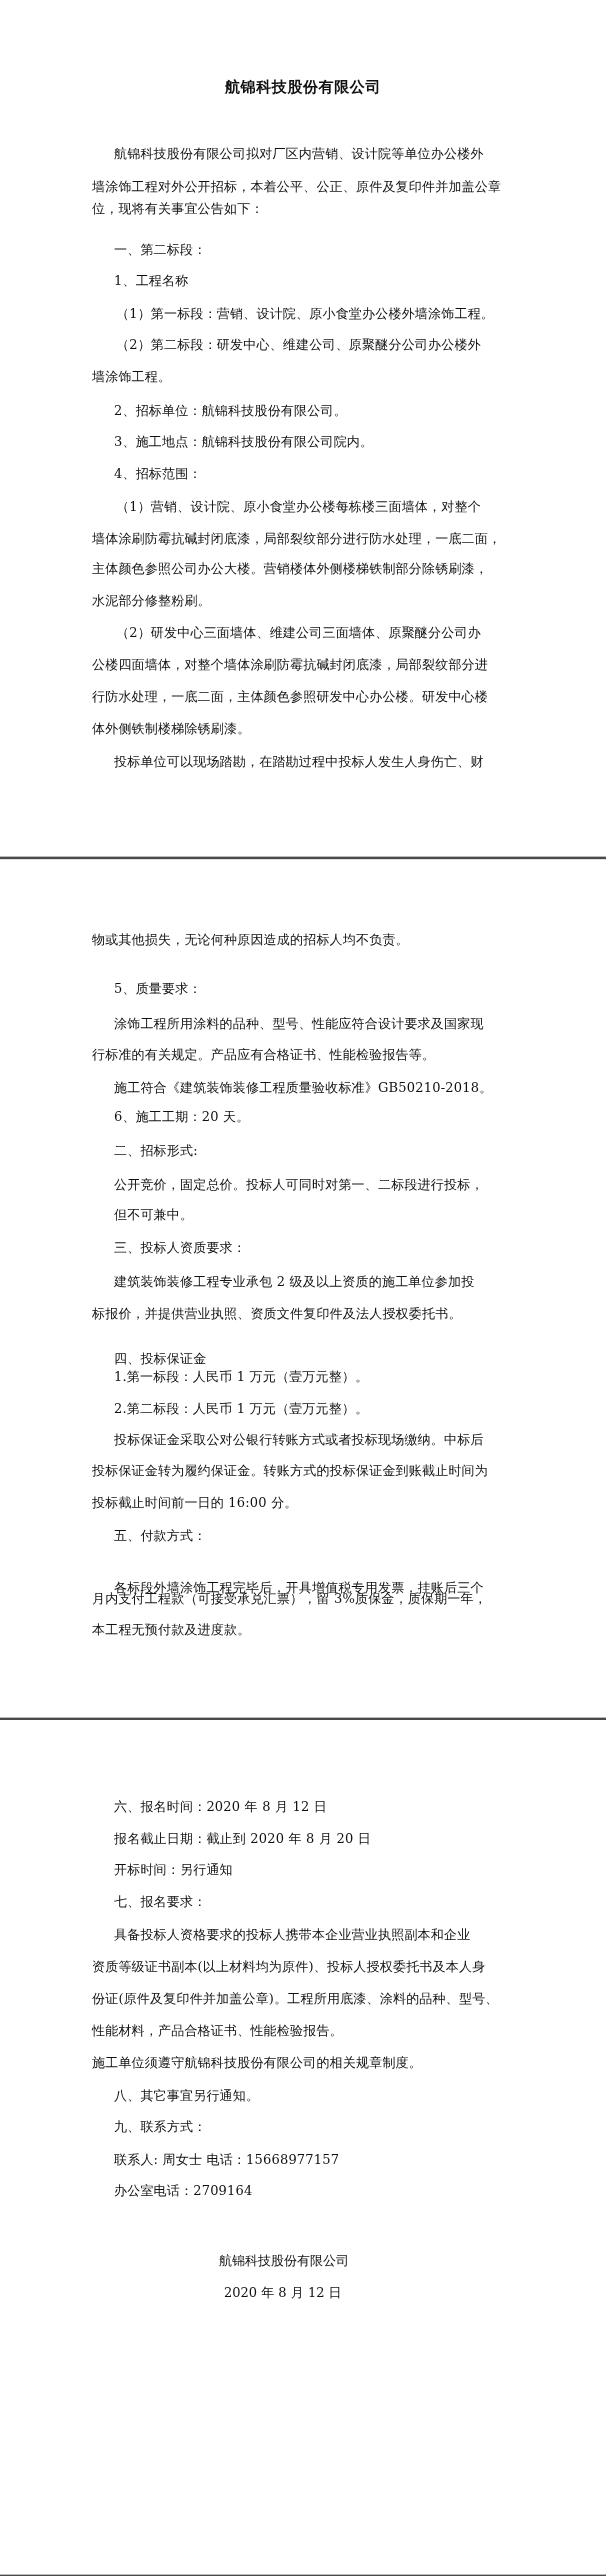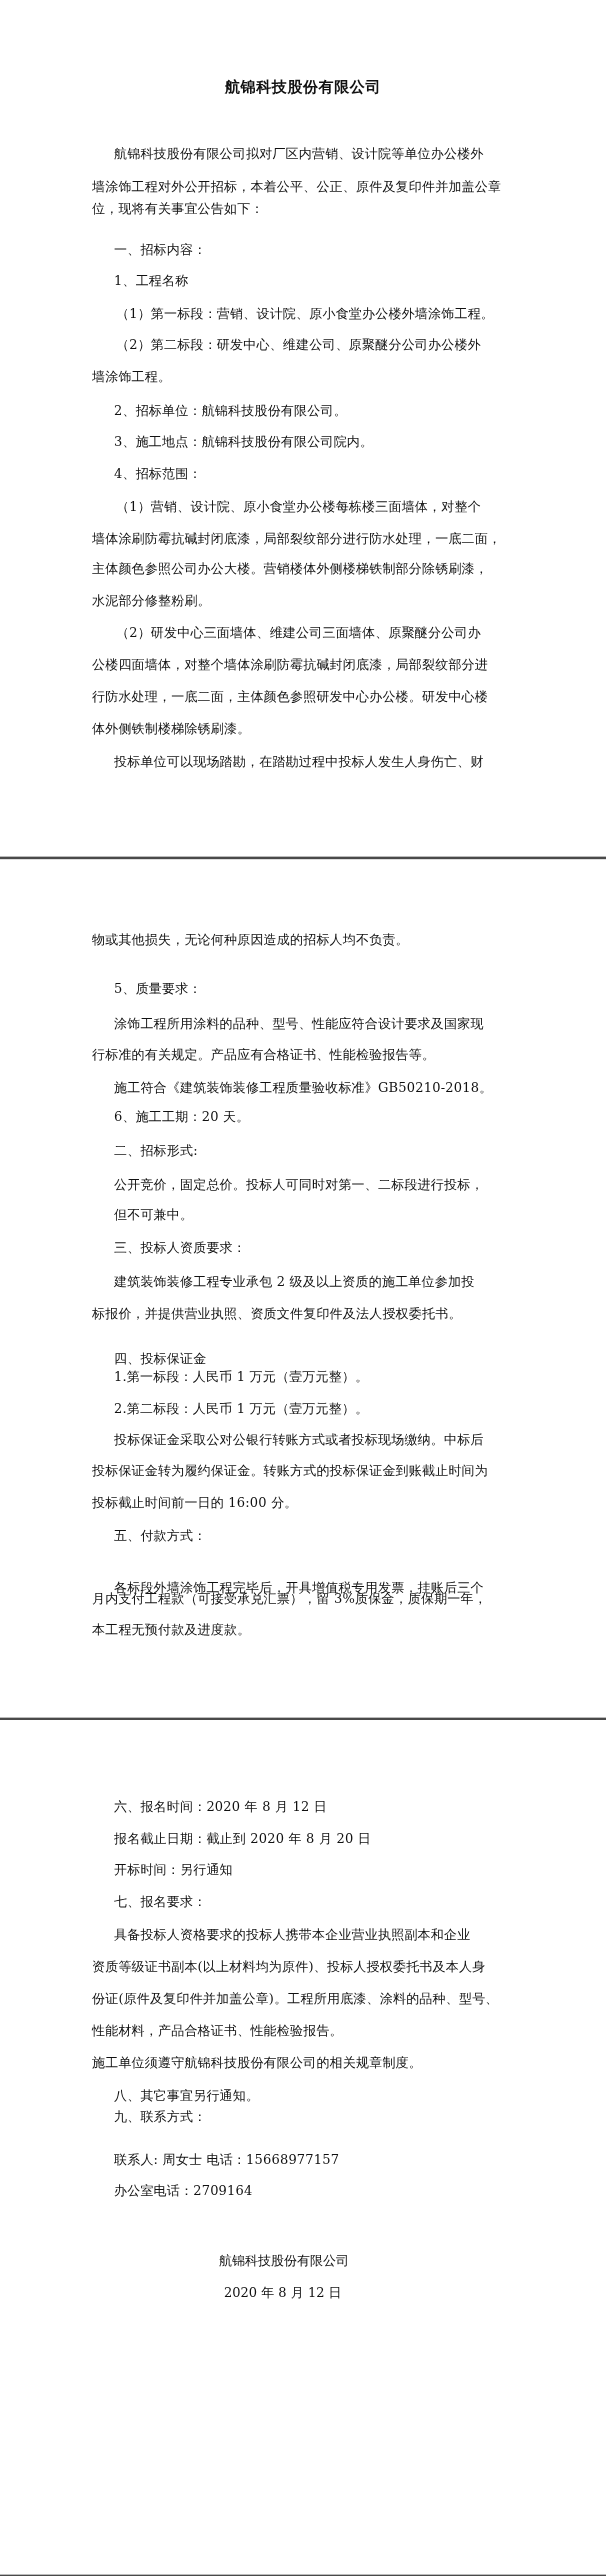--- a/index.html
+++ b/index.html
@@ -22,21 +22,21 @@
 <body>
 
 <div class="page" style="top:0;height:857px;">
   <div class="title" style="top:78px;">航锦科技股份有限公司</div>
 
   <div class="content" style="top:0;">
     <div class="line ind" style="top:145px;">航锦科技股份有限公司拟对厂区内营销、设计院等单位办公楼外</div>
     <div class="line flush" style="top:178px;">墙涂饰工程对外公开招标，本着公平、公正、原件及复印件并加盖公章</div>
     <div class="line flush" style="top:200px;">位，现将有关事宜公告如下：</div>
 
-    <div class="line ind" style="top:241px;">一、招标内容：</div>
+    <div class="line ind" style="top:241px;">一、第二标段：</div>
     <div class="line ind" style="top:272px;">1、工程名称</div>
     <div class="line ind2" style="top:305px;">（1）第一标段：营销、设计院、原小食堂办公楼外墙涂饰工程。</div>
     <div class="line ind2" style="top:336px;">（2）第二标段：研发中心、维建公司、原聚醚分公司办公楼外</div>
     <div class="line flush" style="top:368px;">墙涂饰工程。</div>
 
     <div class="line ind" style="top:402px;">2、招标单位：航锦科技股份有限公司。</div>
     <div class="line ind" style="top:433px;">3、施工地点：航锦科技股份有限公司院内。</div>
     <div class="line ind" style="top:465px;">4、招标范围：</div>
 
     <div class="line ind2" style="top:498px;">（1）营销、设计院、原小食堂办公楼每栋楼三面墙体，对整个</div>
@@ -93,21 +93,21 @@
     <div class="line ind" style="top:78px;">六、报名时间：2020 年 8 月 12 日</div>
     <div class="line ind" style="top:110px;">报名截止日期：截止到 2020 年 8  月 20  日</div>
     <div class="line ind" style="top:141px;">开标时间：另行通知</div>
     <div class="line ind" style="top:173px;">七、报名要求：</div>
     <div class="line ind" style="top:206px;">具备投标人资格要求的投标人携带本企业营业执照副本和企业</div>
     <div class="line flush" style="top:238px;">资质等级证书副本(以上材料均为原件)、投标人授权委托书及本人身</div>
     <div class="line flush" style="top:270px;">份证(原件及复印件并加盖公章)。工程所用底漆、涂料的品种、型号、</div>
     <div class="line flush" style="top:302px;">性能材料，产品合格证书、性能检验报告。</div>
     <div class="line flush" style="top:334px;">施工单位须遵守航锦科技股份有限公司的相关规章制度。</div>
     <div class="line ind" style="top:367px;">八、其它事宜另行通知。</div>
-    <div class="line ind" style="top:388px;text-align:right;">九、联系方式：</div>
+    <div class="line ind" style="top:398px;text-align:right;">九、联系方式：</div>
     <div class="line ind" style="top:431px;">联系人: 周女士    电话：15668977157</div>
     <div class="line ind" style="top:462px;">办公室电话：2709164</div>
   </div>
   <div class="right-block" style="left:219px;top:532px;">航锦科技股份有限公司</div>
   <div class="right-block" style="left:224px;top:564px;">2020 年  8  月  12  日</div>
 </div>
 
 <div class="sep" style="top:2574px;"></div>
 
 

